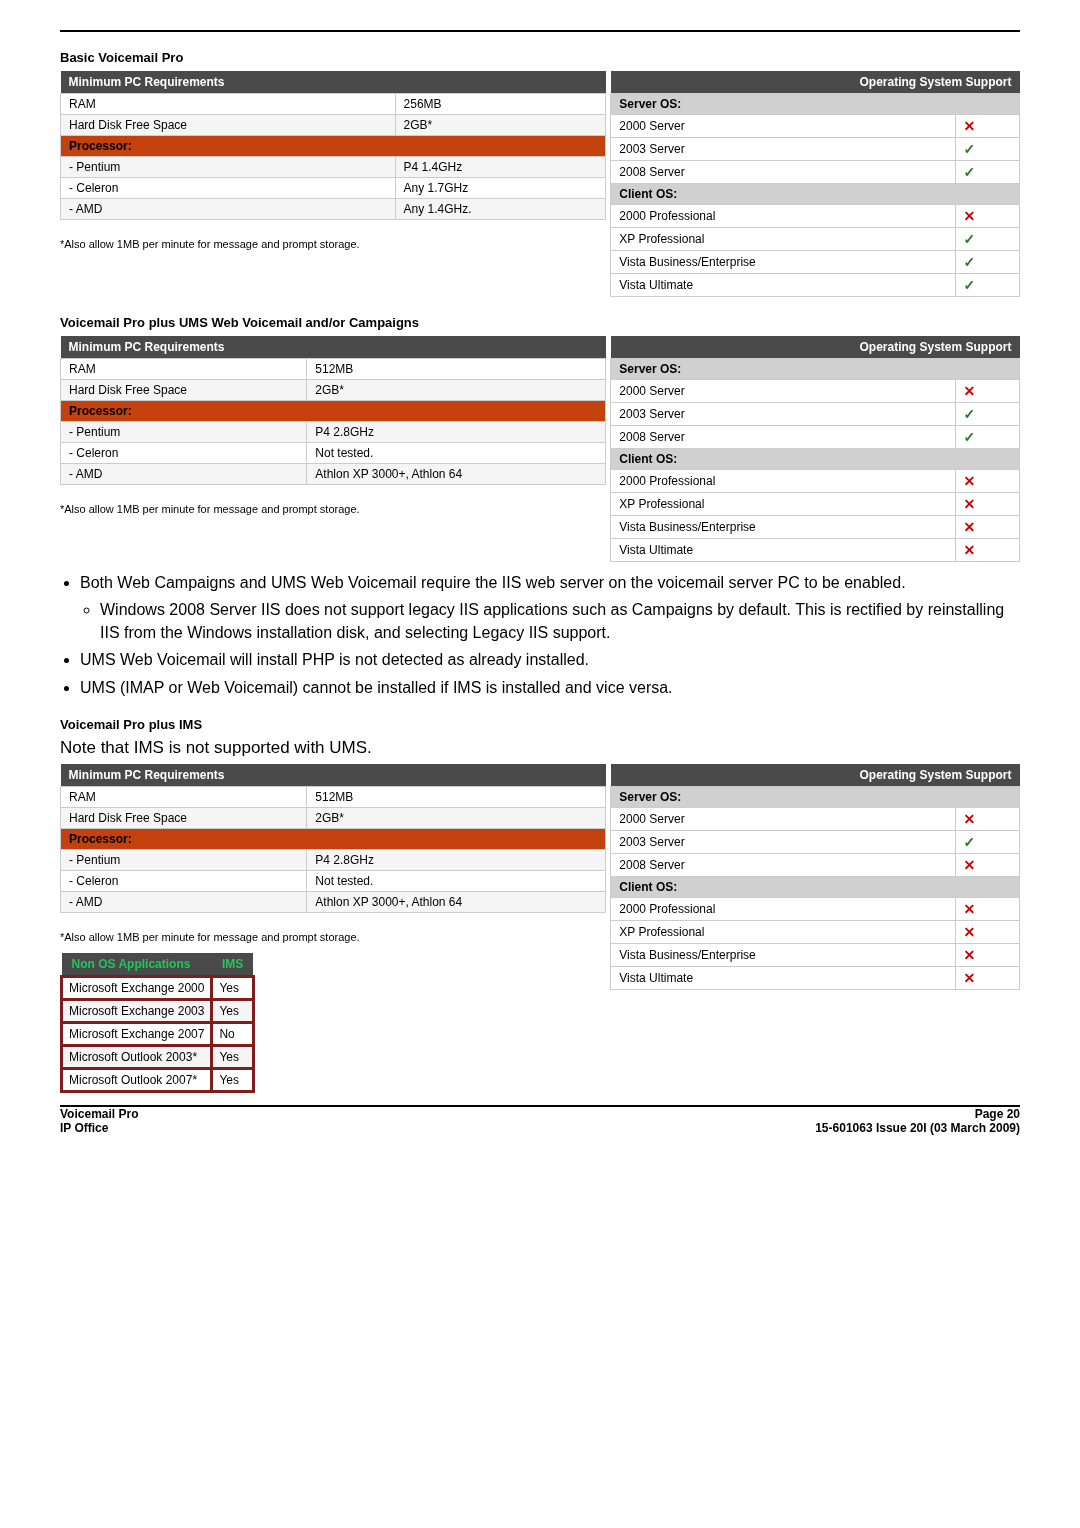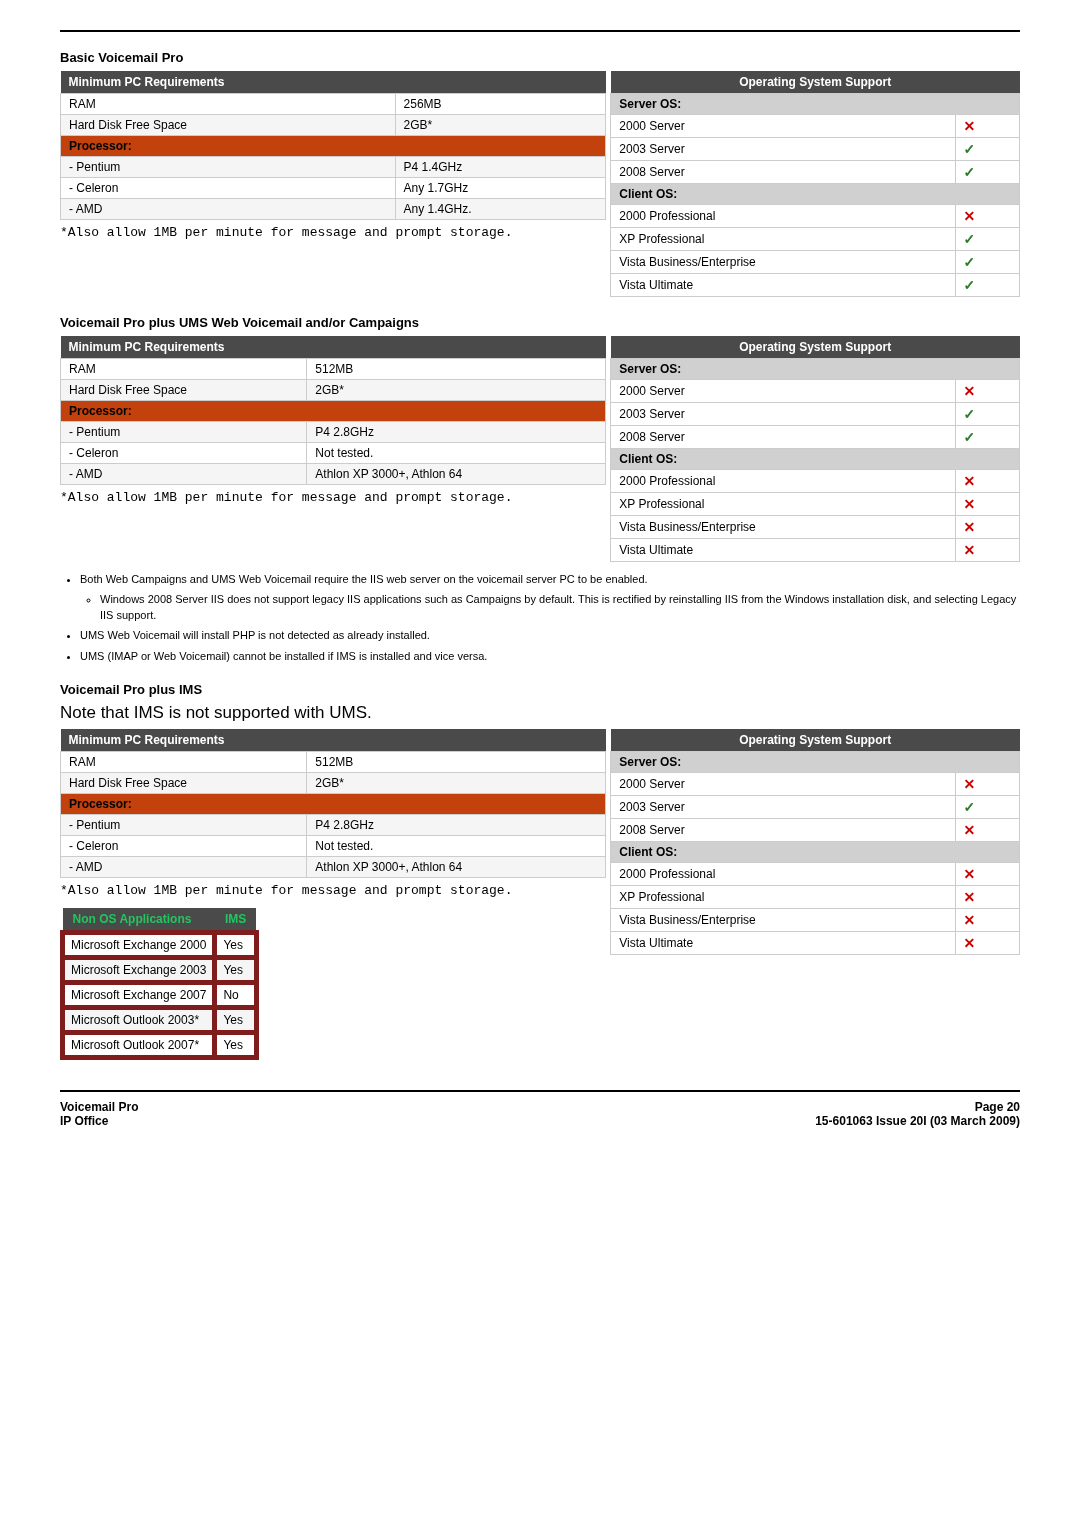--- a/index.html
+++ b/index.html
@@ -66,21 +66,21 @@
     }
     table.os-table {
       width: 100%;
       border-collapse: collapse;
       font-size: 12px;
     }
     table.os-table th {
       background: #4a4a4a;
       color: #fff;
       padding: 4px 8px;
-      text-align: center;
+      text-align: right;
       font-weight: bold;
     }
     table.os-table td {
       border: 1px solid #ccc;
       padding: 3px 8px;
     }
     table.os-table tr.group-row td {
       background: #d0d0d0;
       font-weight: bold;
       border: 1px solid #ccc;
@@ -92,28 +92,27 @@
       color: #2a7a2a;
       font-size: 14px;
       font-weight: bold;
     }
     .cross-mark {
       color: #cc0000;
       font-size: 14px;
       font-weight: bold;
     }
     .note-text {
-      font-size: 13px;
-      margin-top: 5px;
+      font-size: 11px;
+      margin-top: 18px;
       margin-bottom: 10px;
-      font-family: Liberation Mono, monospace;
     }
     .bullet-list {
       margin: 10px 0 10px 20px;
-      font-size: 11px;
+      font-size: 16px;
     }
     .bullet-list li {
       margin-bottom: 5px;
       line-height: 1.4;
     }
     .sub-bullet-list {
       margin: 5px 0 5px 20px;
     }
     .sub-bullet-list li {
       margin-bottom: 4px;
@@ -128,33 +127,32 @@
       margin-top: 8px;
     }
     table.non-os-table th {
       background: #4a4a4a;
       color: #22c55e;
       padding: 4px 10px;
       text-align: left;
       font-weight: bold;
     }
     table.non-os-table td {
-      border: 5px solid #7f1d1d;
+      border: 3px solid #7f1d1d;
       padding: 3px 6px;
       background: #fff;
     }
     table.non-os-table tr:nth-child(even) td {
       background: #f5f5f5;
     }
     .footer {
       display: flex;
       justify-content: space-between;
       border-top: 2px solid #000;
-      padding-top: 8px;
-      margin-top: 30px;
+      margin-top: 12px;
       font-size: 12px;
     }
     .footer-left { font-weight: bold; }
     .footer-right { text-align: right; font-weight: bold; }
   </style>
 </head>
 <body>
 
 <hr class="top-line">
 

